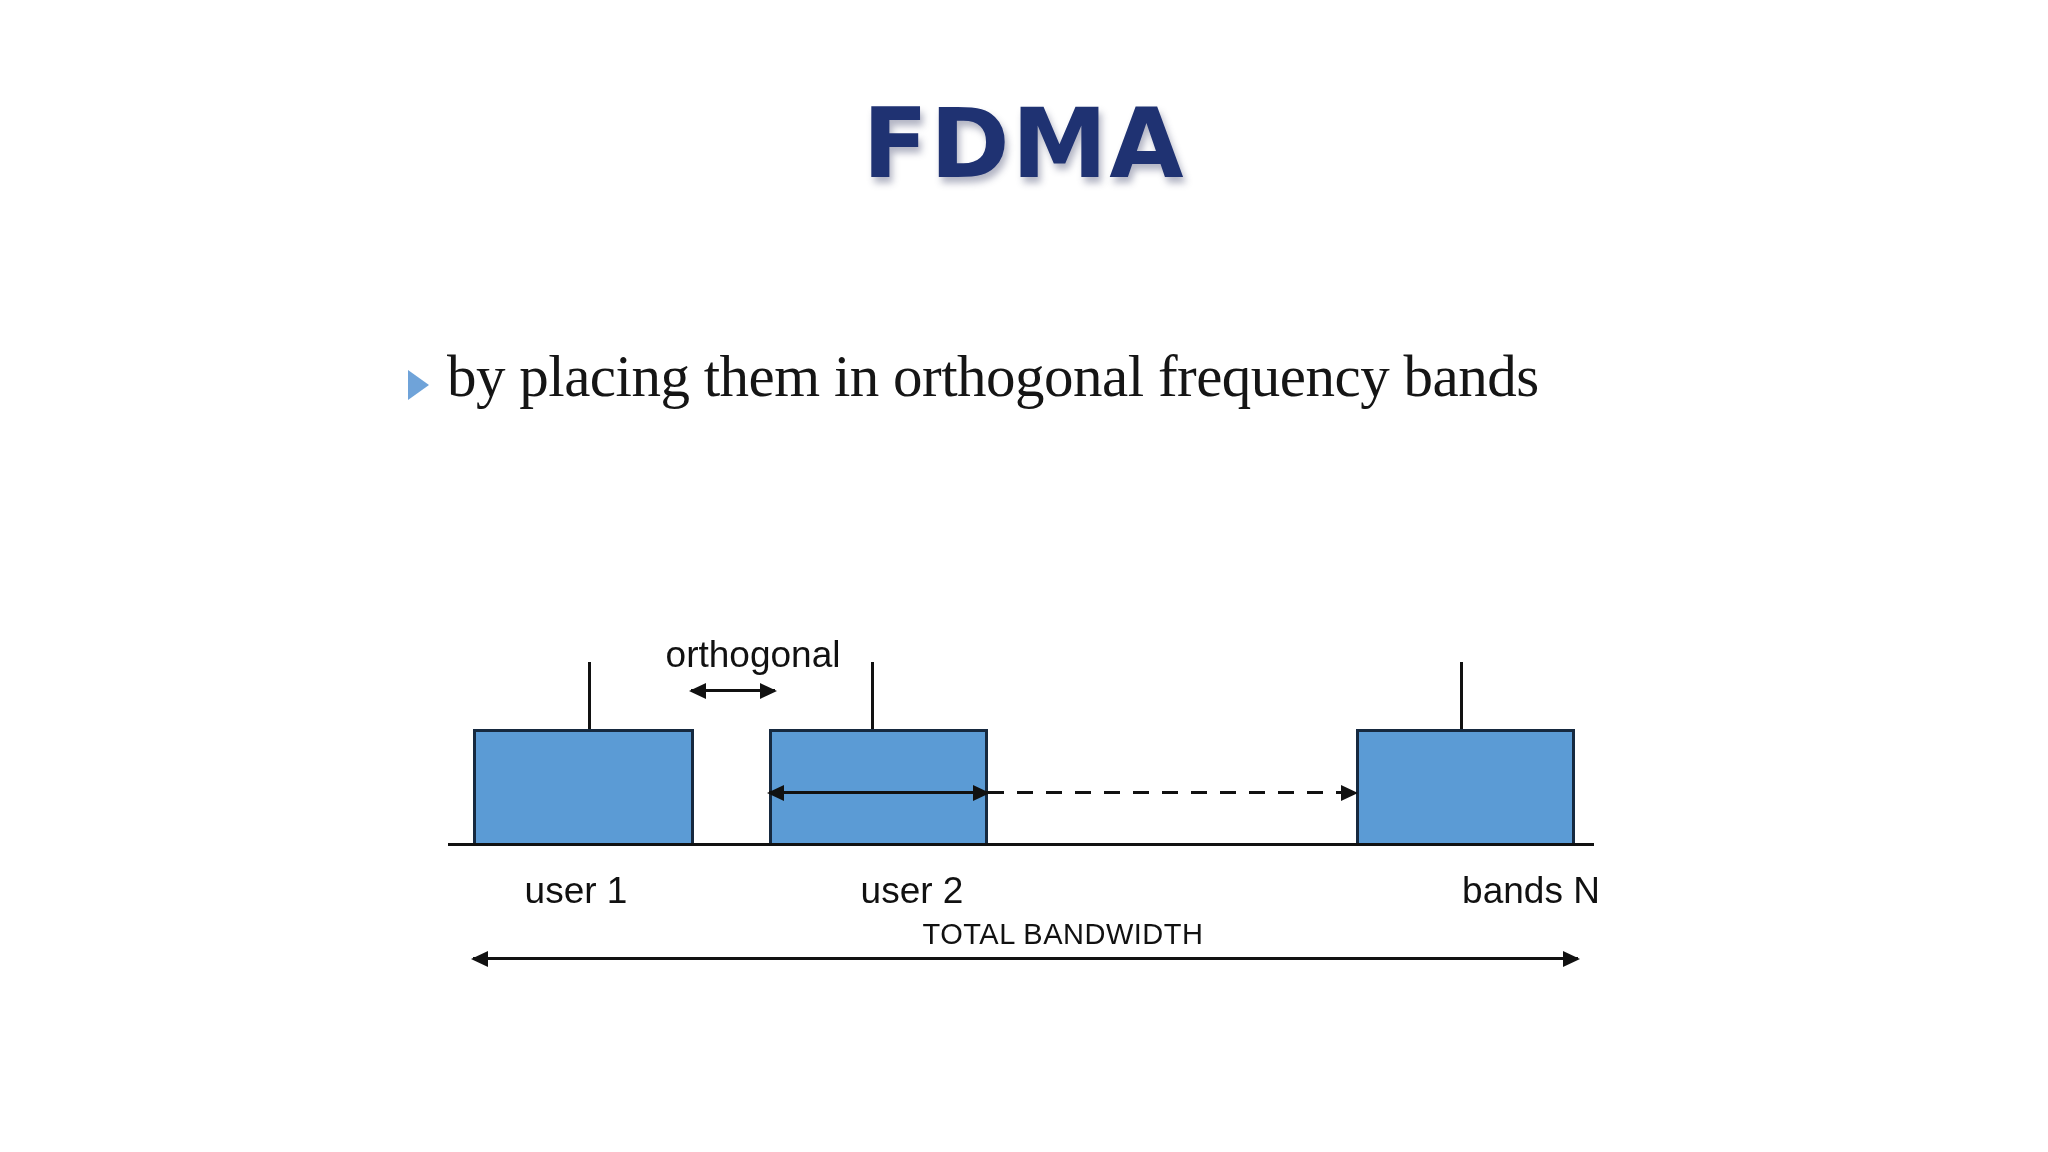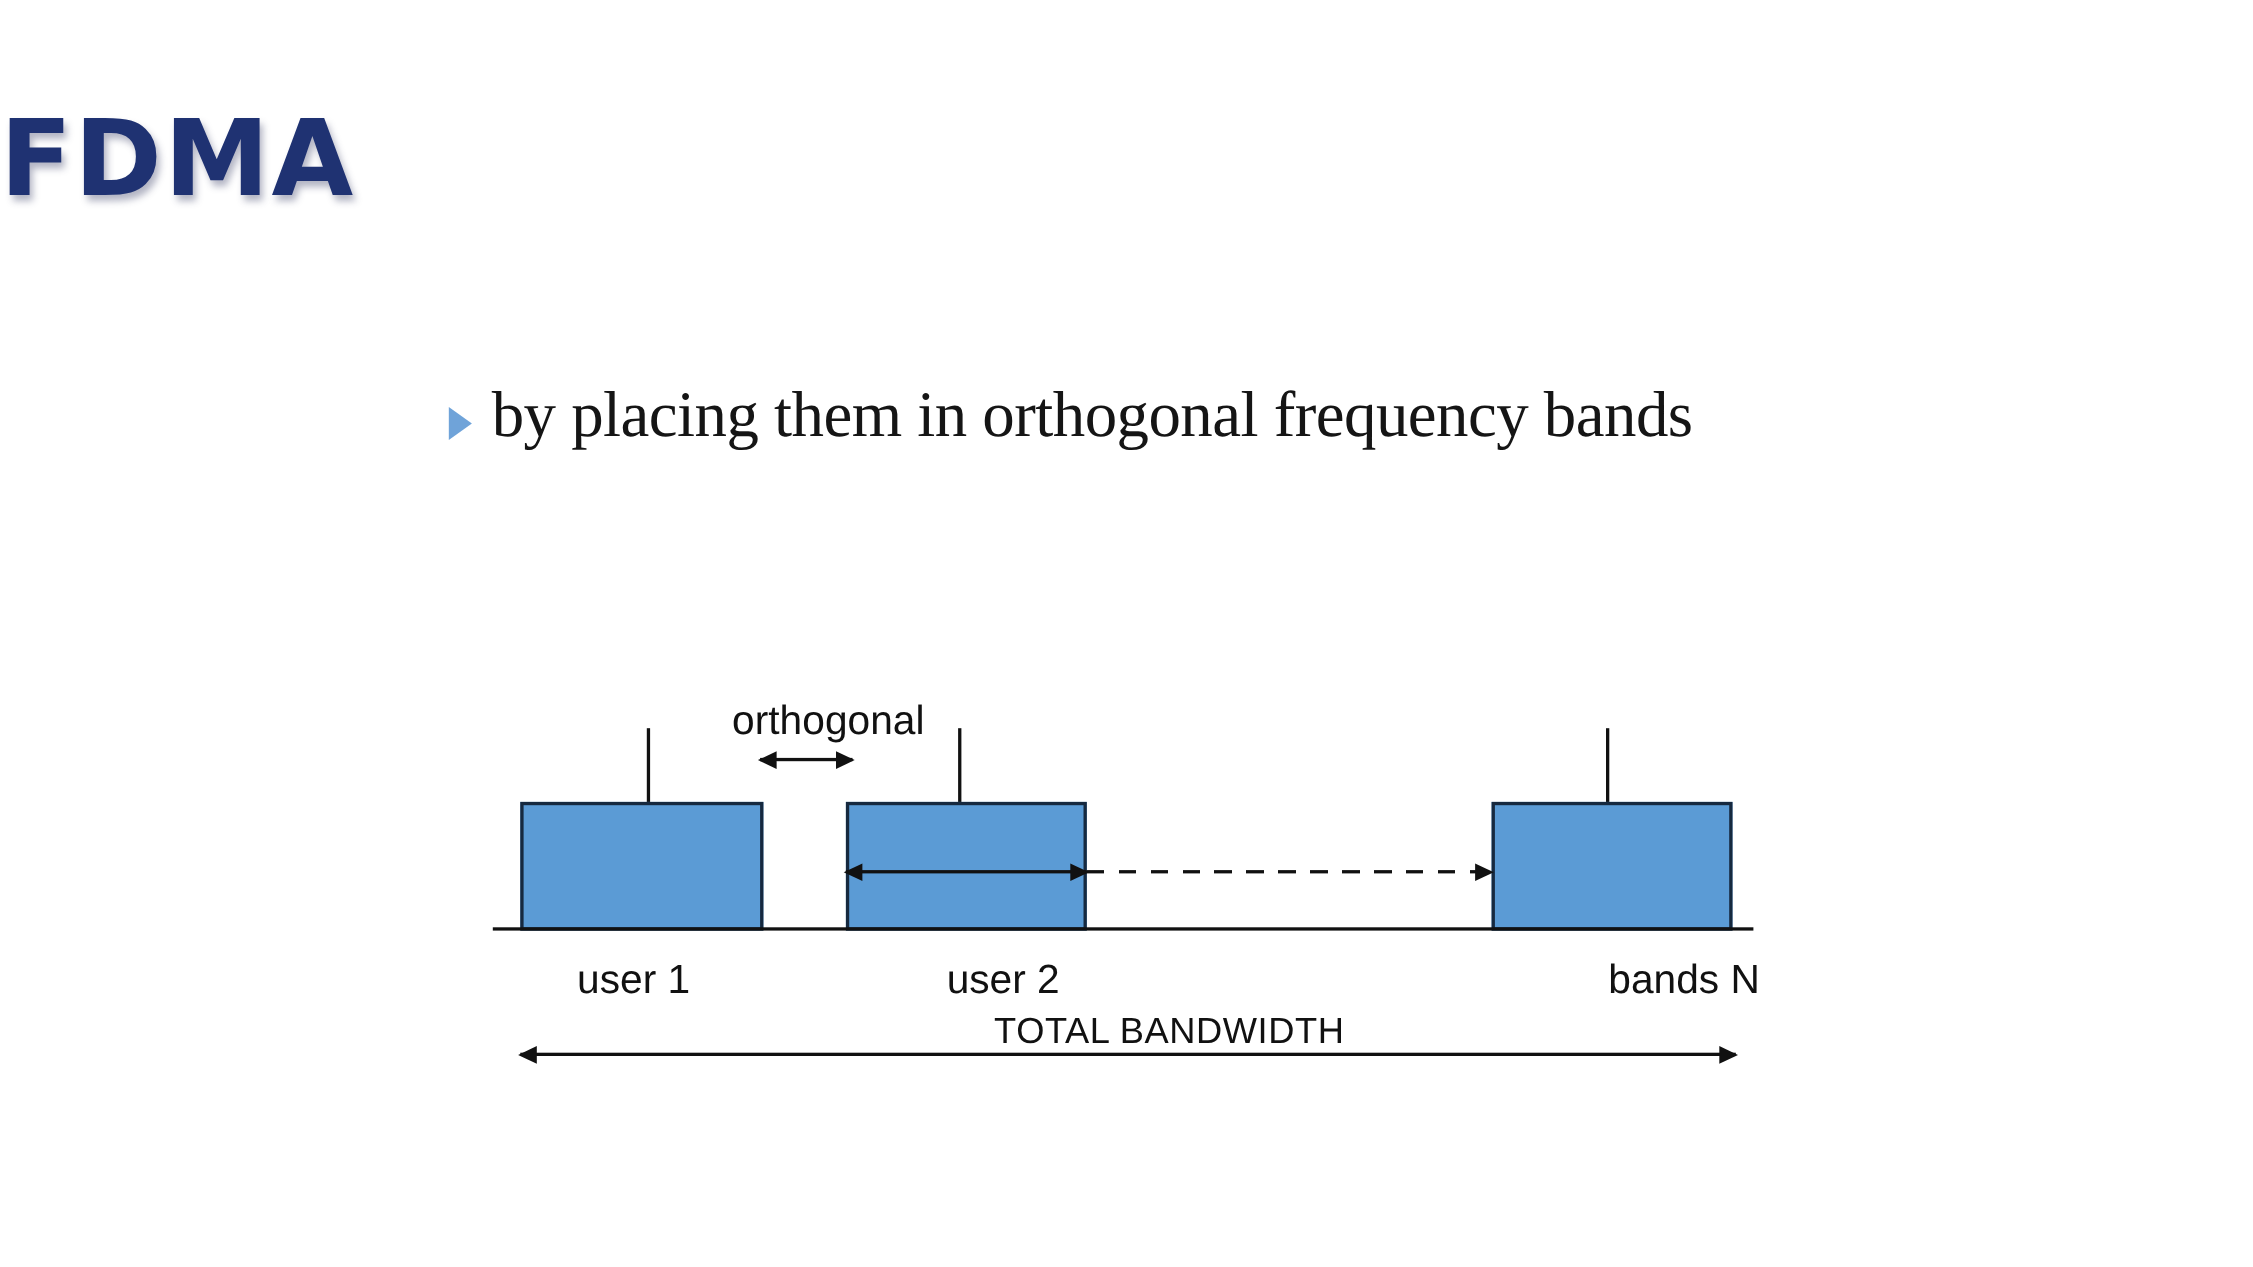--- a/index.html
+++ b/index.html
@@ -5,21 +5,21 @@
   html, body { margin:0; padding:0; background:#ffffff; }
   .slide {
     position:relative; width:2048px; height:1152px;
     background:#ffffff; overflow:hidden;
     font-family:"Liberation Sans", sans-serif;
   }
 
   
   .page-title {
     position:absolute; left:0; top:88px; width:2048px;
-    text-align:left;
+    text-align:center;
     font-family:"DejaVu Sans", sans-serif;
     font-weight:bold; font-size:96px; letter-spacing:2px;
     color:#1f3272;
     text-shadow:3px 6px 7px rgba(55,60,100,0.38);
   }
 
   
   .bullet-marker {
     position:absolute; left:408px; top:370px;
     width:0; height:0;
@@ -59,21 +59,21 @@
   }
 
   .diagram-label {
     position:absolute; transform:translateX(-50%);
     font-size:37px; color:#111111; white-space:nowrap;
   }
   .guardband-label { left:753px; top:634px; }
   .label-u1 { left:576px;  top:870px; }
   .label-u2 { left:912px;  top:870px;text-align:center; }
   .label-uN { left:1531px; top:870px; }
-  .total-bw-label { left:1063px; top:918px; font-size:33px; letter-spacing:0.5px; }
+  .total-bw-label { left:1063px; top:918px; font-size:29px; letter-spacing:0.5px; }
 
   
   .arrow { position:absolute; height:3px; background:#111111; }
   .arrow .ah-l, .arrow .ah-r {
     position:absolute; width:0; height:0; top:50%;
     transform:translateY(-50%);
     border-top:8px solid transparent;
     border-bottom:8px solid transparent;
   }
   .arrow .ah-l { left:-2px;  border-right:17px solid #111111; }

